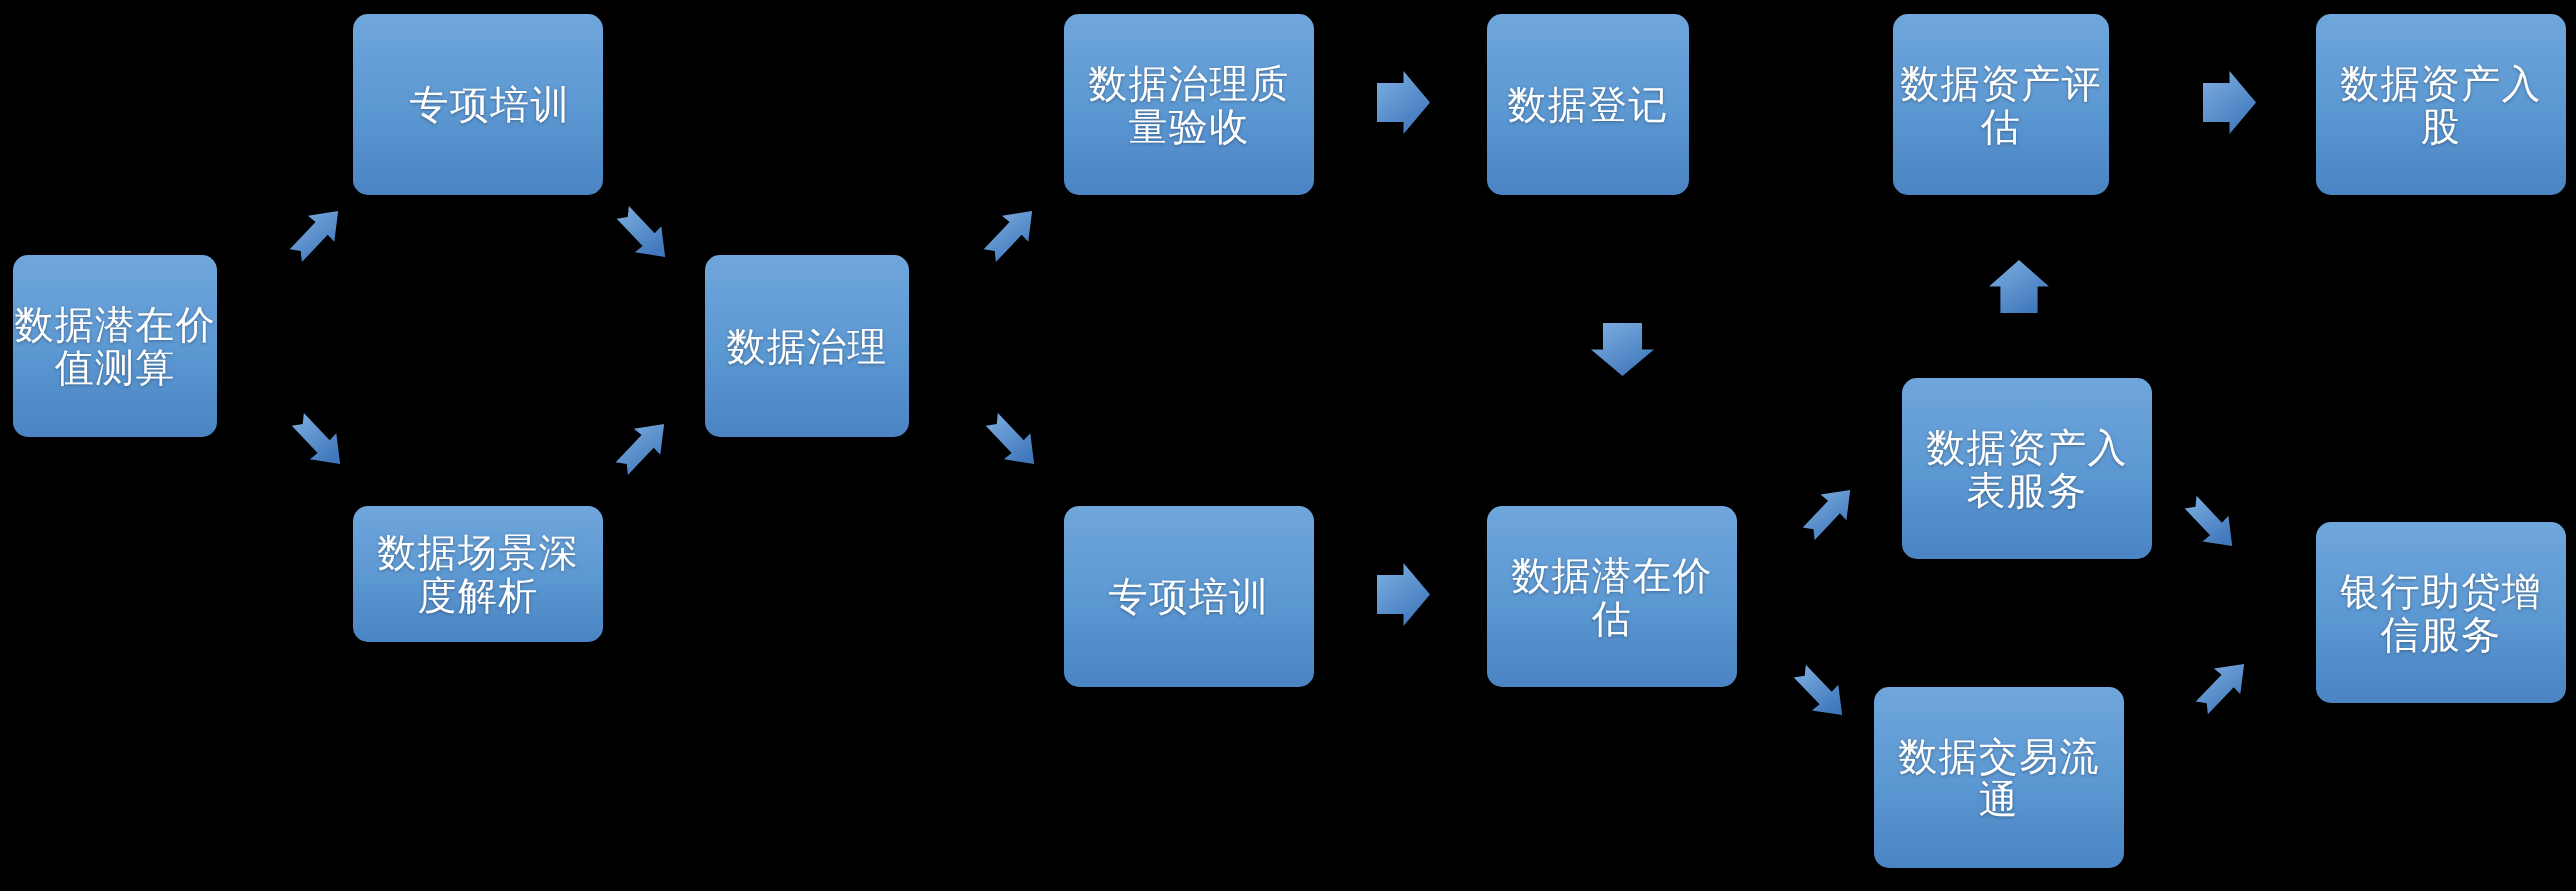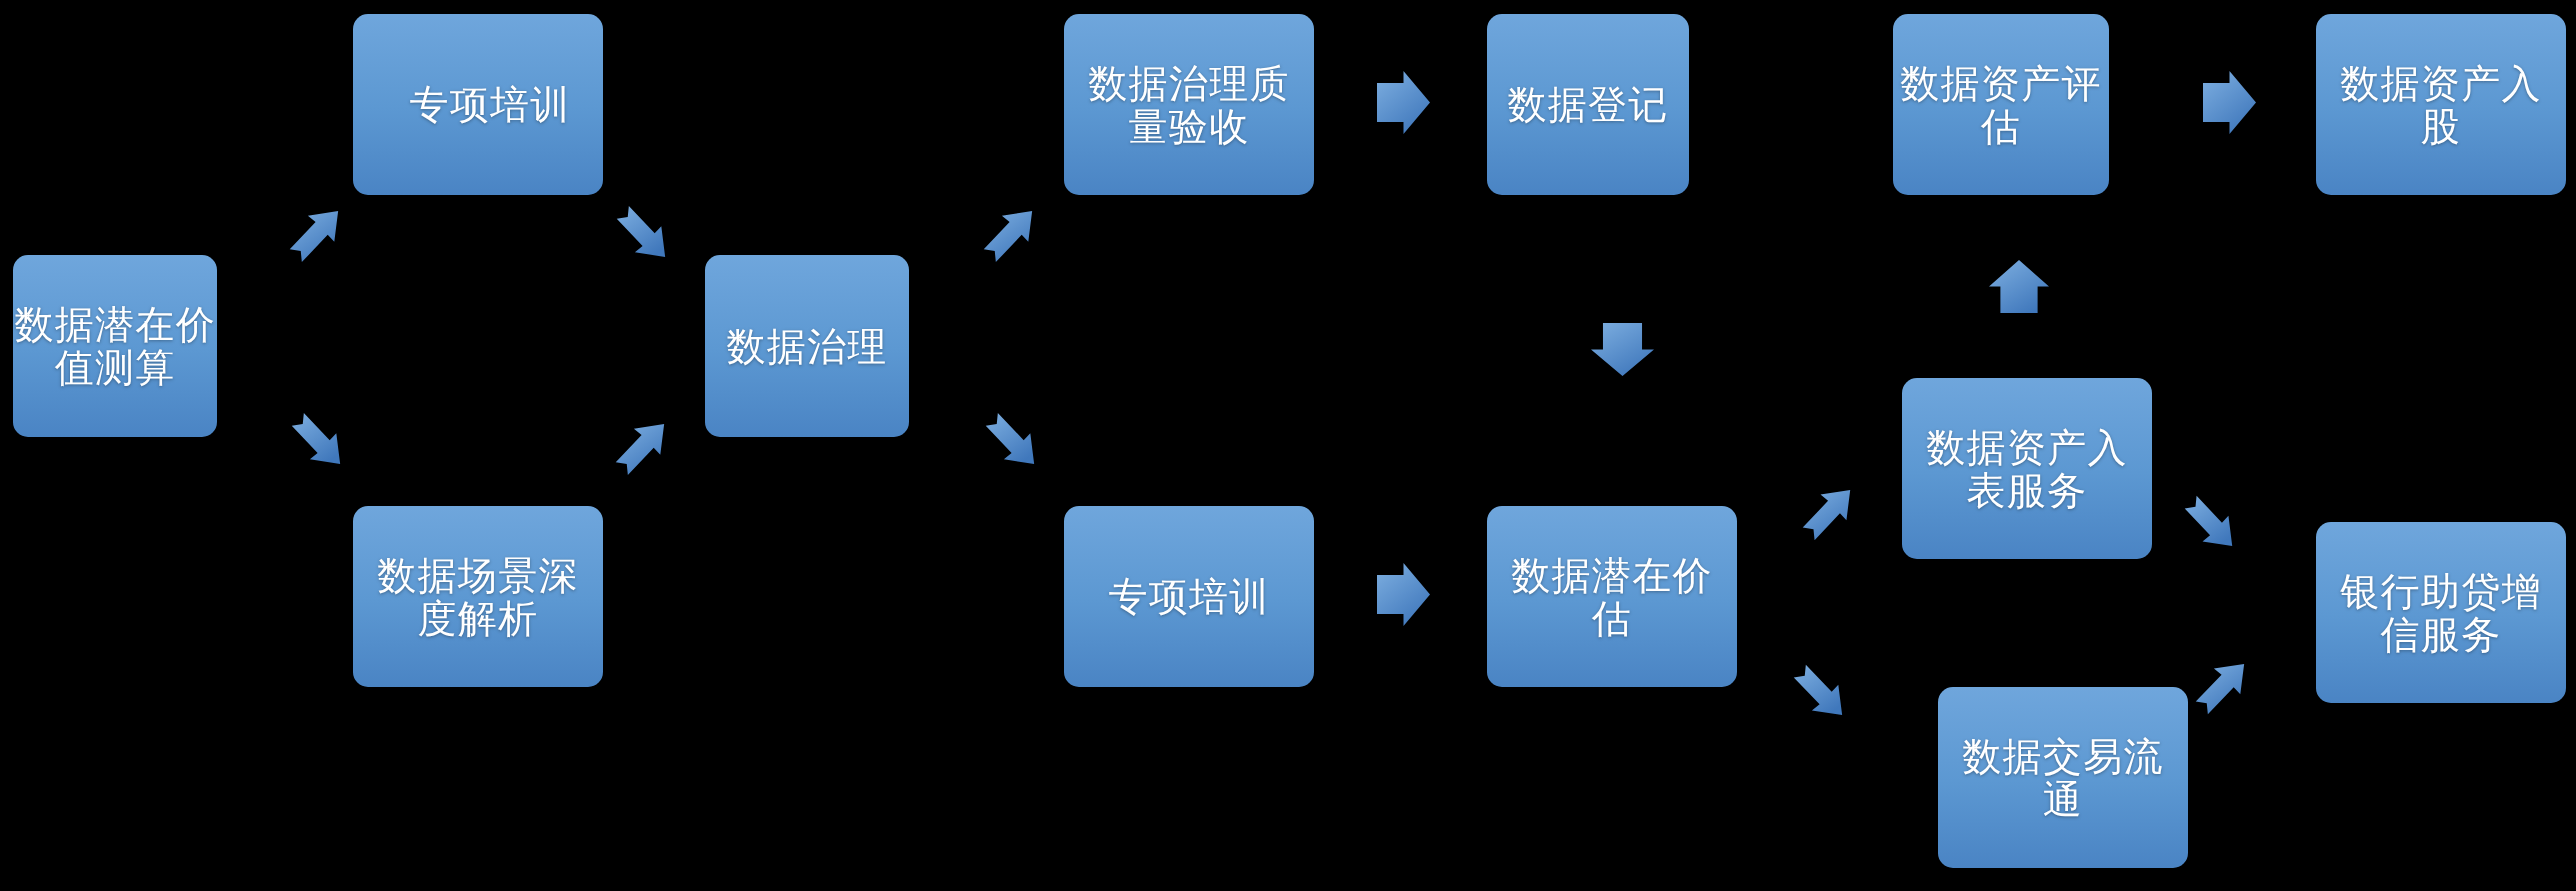--- a/index.html
+++ b/index.html
@@ -131,21 +131,21 @@
       </div>
     </div>
   <div id="nodes-layer">
       <div class="node" style="left: 13.2px; top: 255px; width: 204px; height: 182px;">
         <span class="node-label">数据潜在价
 值测算</span>
       </div>
       <div class="node" style="left: 353px; top: 14px; width: 250px; height: 181px; padding-left: 24px;">
         <span class="node-label">专项培训</span>
       </div>
-      <div class="node" style="left: 353px; top: 506px; width: 250px; height: 181px;">
+      <div class="node" style="left: 353px; top: 506px; width: 250px; height: 136px;">
         <span class="node-label">数据场景深
 度解析</span>
       </div>
       <div class="node" style="left: 705px; top: 255px; width: 204px; height: 182px;">
         <span class="node-label">数据治理</span>
       </div>
       <div class="node" style="left: 1064px; top: 14px; width: 250px; height: 181px; justify-content: center;">
         <span class="node-label">数据治理质
 量验收</span>
       </div>
@@ -160,21 +160,21 @@
 估</span>
       </div>
       <div class="node" style="left: 1893px; top: 14px; width: 216px; height: 181px;">
         <span class="node-label">数据资产评
 估</span>
       </div>
       <div class="node" style="left: 1902px; top: 378px; width: 250px; height: 181px;">
         <span class="node-label">数据资产入
 表服务</span>
       </div>
-      <div class="node" style="left: 1938px; top: 687px; width: 250px; height: 181px;">
+      <div class="node" style="left: 1874px; top: 687px; width: 250px; height: 181px;">
         <span class="node-label">数据交易流
 通</span>
       </div>
       <div class="node" style="left: 2316px; top: 14px; width: 250px; height: 181px;">
         <span class="node-label">数据资产入
 股</span>
       </div>
       <div class="node" style="left: 2316px; top: 522px; width: 250px; height: 181px;">
         <span class="node-label">银行助贷增
 信服务</span>

